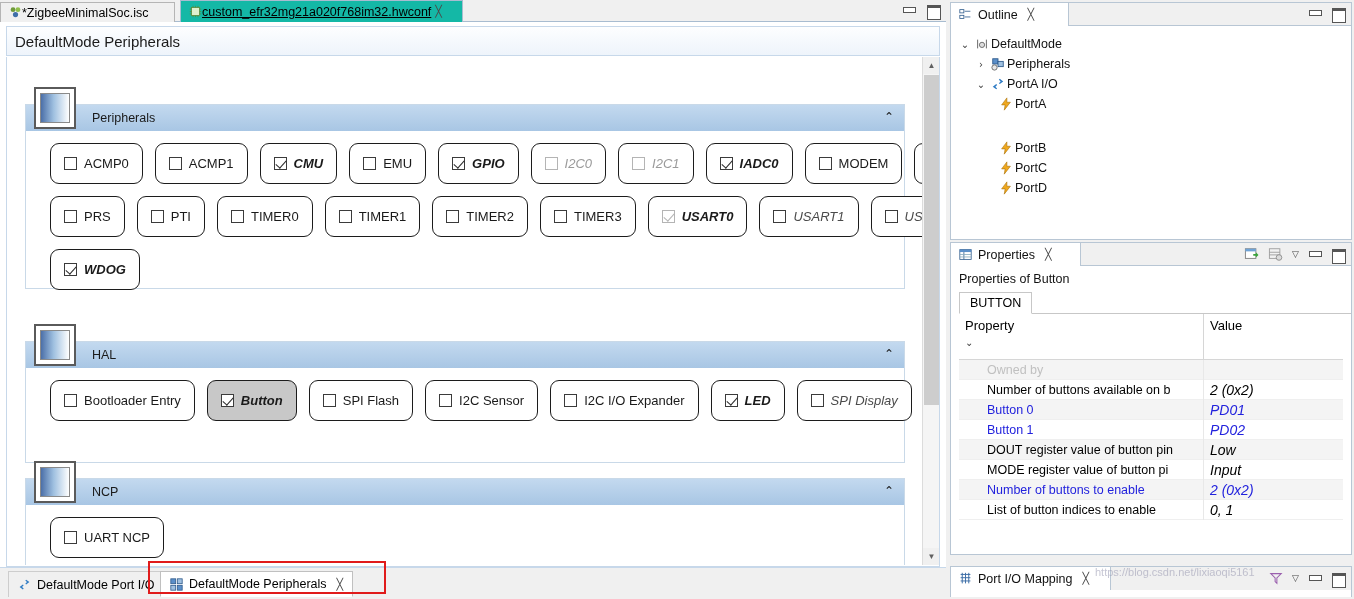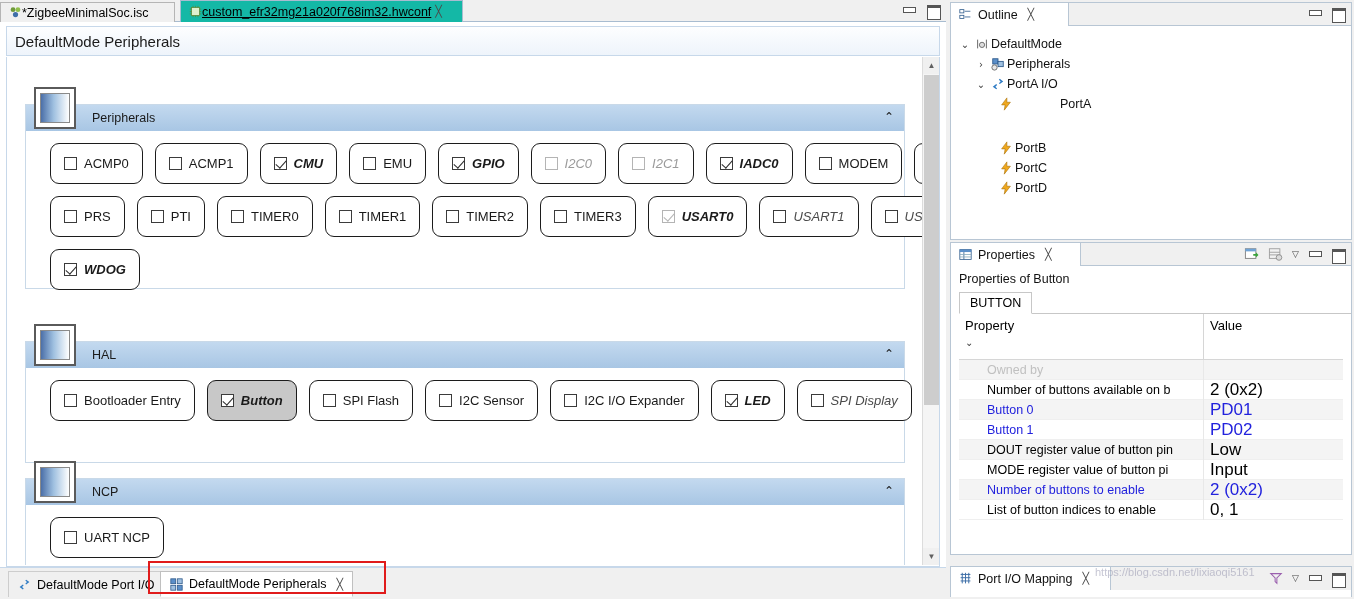--- a/index.html
+++ b/index.html
@@ -156,21 +156,21 @@
     background: #ffffff; border: 1px solid #c7c7c7; border-bottom: 1px solid #ffffff;
   }
   .ptable { position: relative; margin-left: 8px; width: 384px; }
   .phead { display: flex; height: 46px; border-bottom: 1px solid #d6d6d6; }
   .phead .pc1 { width: 245px; border-right: 1px solid #d6d6d6; padding: 4px 0 0 6px; font-size: 13px; }
   .phead .pc2 { flex: 1; padding: 4px 0 0 6px; font-size: 13px; }
   .chev-down { font-size: 10px; color: #3b3b3b; margin-top: 4px; font-family:"DejaVu Sans",sans-serif; }
   .prow { display: flex; height: 20px; border-bottom: 1px solid #efefef; align-items: center; }
   .prow .pc1 { width: 245px; border-right: 1px solid #e8e8e8; padding-left: 6px; height: 20px;
                display:flex; align-items:center; font-size: 12.5px; overflow: hidden; white-space: nowrap; }
-  .prow .pc2 { flex: 1; padding-left: 6px; height: 20px; display:flex; align-items:center; font-size: 17px; }
+  .prow .pc2 { flex: 1; padding-left: 6px; height: 20px; display:flex; align-items:center; font-size: 14px; font-style: italic; }
   .prow.alt { background: #f4f4f4; }
   .pdim { color: #c0c0c0; }
   .plink { color: #2222dd; }
 
   
   #portio-view { top: 566px; height: 31px; border-bottom: none; }
 
   
   #bot-tabs {
     position: absolute; left: 0; top: 567px; width: 946px; height: 32px;
@@ -487,21 +487,21 @@
         <div class="trow" style="padding-left:16px;">
           <span class="twist">⌄</span>
           <span class="tico">
             <svg class="ico-svg" width="14" height="14" viewBox="0 0 16 16">
               <path d="M2 5h9l-2-2 1-1 4 3-4 3-1-1 2-2H2z" fill="#2f7cc4"></path>
               <path d="M14 11H5l2 2-1 1-4-3 4-3 1 1-2 2h9z" fill="#2f7cc4"></path>
             </svg>
           </span>
           <span>PortA I/O</span>
         </div>
-        <div class="trow" style="padding-left:40px;gap:45px;">
+        <div class="trow" style="padding-left:40px;">
           <span class="tico">
             <svg class="ico-svg" width="14" height="14" viewBox="0 0 16 16">
                 <path d="M9 1L3 9h4l-1 6 7-9H9z" fill="#f0a81e" stroke="#a9720a" stroke-width="0.7"></path>
               </svg>
           </span>
           <span>PortA</span>
         </div>
         <div class="trow" style="padding-left:40px;margin-top:24px;">
           <span class="tico">
             <svg class="ico-svg" width="14" height="14" viewBox="0 0 16 16">

